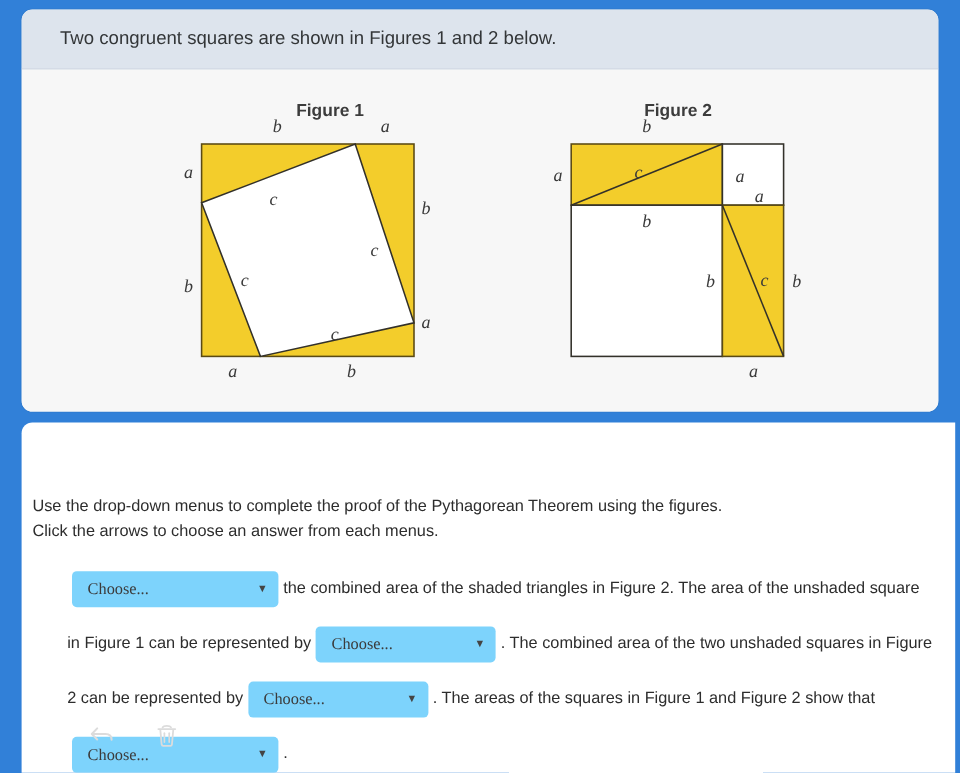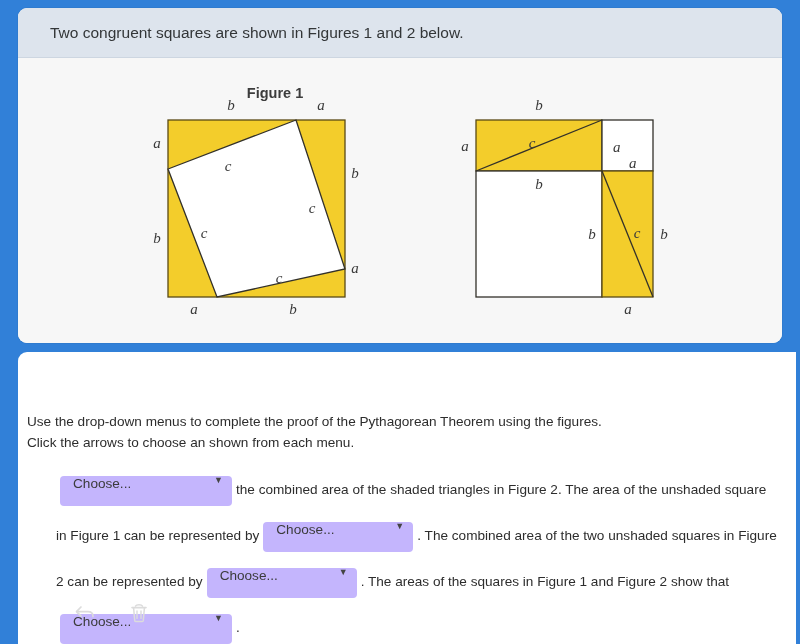--- a/index.html
+++ b/index.html
@@ -88,32 +88,32 @@
   #proof-body {
     padding: 14px 18px 0 38px;
     font-size: 13.6px;
     color: #2d2d2d;
     line-height: 46px;
   }
   #proof-body span.txt { white-space: pre-wrap; }
 
   .dropdown {
     display: inline-flex;
-    align-items: flex-start;
+    align-items: center;
     justify-content: space-between;
-    background: #c4b5fd;
+    background: #7dd3fc;
     border: none;
     border-radius: 4px;
     height: 30px;
     padding: 0 9px 0 13px;
     margin: 0 4px;
     vertical-align: middle;
     font-size: 13.6px;
     color: #3b3b3b;
-    font-family: Liberation Sans, sans-serif;
+    font-family: Liberation Serif, serif;
     cursor: pointer;
     line-height: normal;
   }
   .dropdown .dd-label { padding-right: 14px; }
   .dropdown .dd-arrow {
     font-size: 9px;
     color: #444;
     line-height: 1;
   }
   #dd-1 { width: 150px; }
@@ -143,20 +143,21 @@
 
 <div id="stimulus-card">
 
   <div id="stimulus-header">
     <div id="stimulus-header-text">Two congruent squares are shown in Figures 1 and 2 below.</div>
   </div>
 
   <div id="figures-area">
 
     <div class="figure-title" id="figure1-title">Figure 1</div>
+    <div class="figure-title" id="figure2-title">Figure 2</div>
 
     <svg class="fig-svg" width="400" height="285">
 
       <rect x="150" y="62" width="177" height="177" fill="#f3cd2b" stroke="#5a4a14" stroke-width="1.3"></rect>
 
       <polygon points="278,62 327,211 199,239 150,111" fill="#ffffff" stroke="#33312a" stroke-width="1.3"></polygon>
 
       <text class="lbl" x="213" y="52" text-anchor="middle">b</text>
       <text class="lbl" x="303" y="52" text-anchor="middle">a</text>
       <text class="lbl" x="139" y="90" text-anchor="middle">a</text>
@@ -198,21 +199,21 @@
       <text class="lbl" x="329" y="180" text-anchor="middle">c</text>
     </svg>
 
   </div>
 </div>
 
 <div id="answer-card">
 
   <div id="instructions">
     <div>Use the drop-down menus to complete the proof of the Pythagorean Theorem using the figures.</div>
-    <div>Click the arrows to choose an shown from each menu.</div>
+    <div>Click the arrows to choose an answer from each menus.</div>
   </div>
 
   <div id="proof-body"><span class="dropdown" id="dd-1">
         <span class="dd-label">Choose...</span>
         <span class="dd-arrow">▼</span>
       </span><span class="txt">the combined area of the shaded triangles in Figure 2. The area of the unshaded square in Figure 1 can be represented by</span><span class="dropdown" id="dd-2">
         <span class="dd-label">Choose...</span>
         <span class="dd-arrow">▼</span>
       </span><span class="txt">. The combined area of the two unshaded squares in Figure 2 can be represented by</span><span class="dropdown" id="dd-3">
         <span class="dd-label">Choose...</span>

